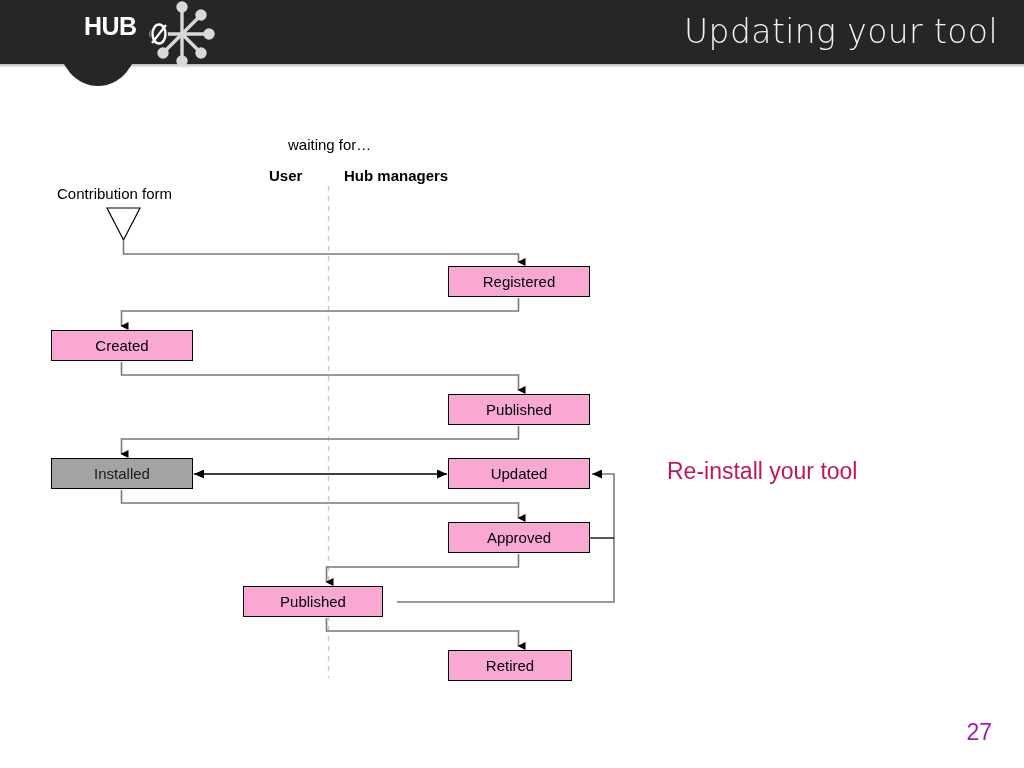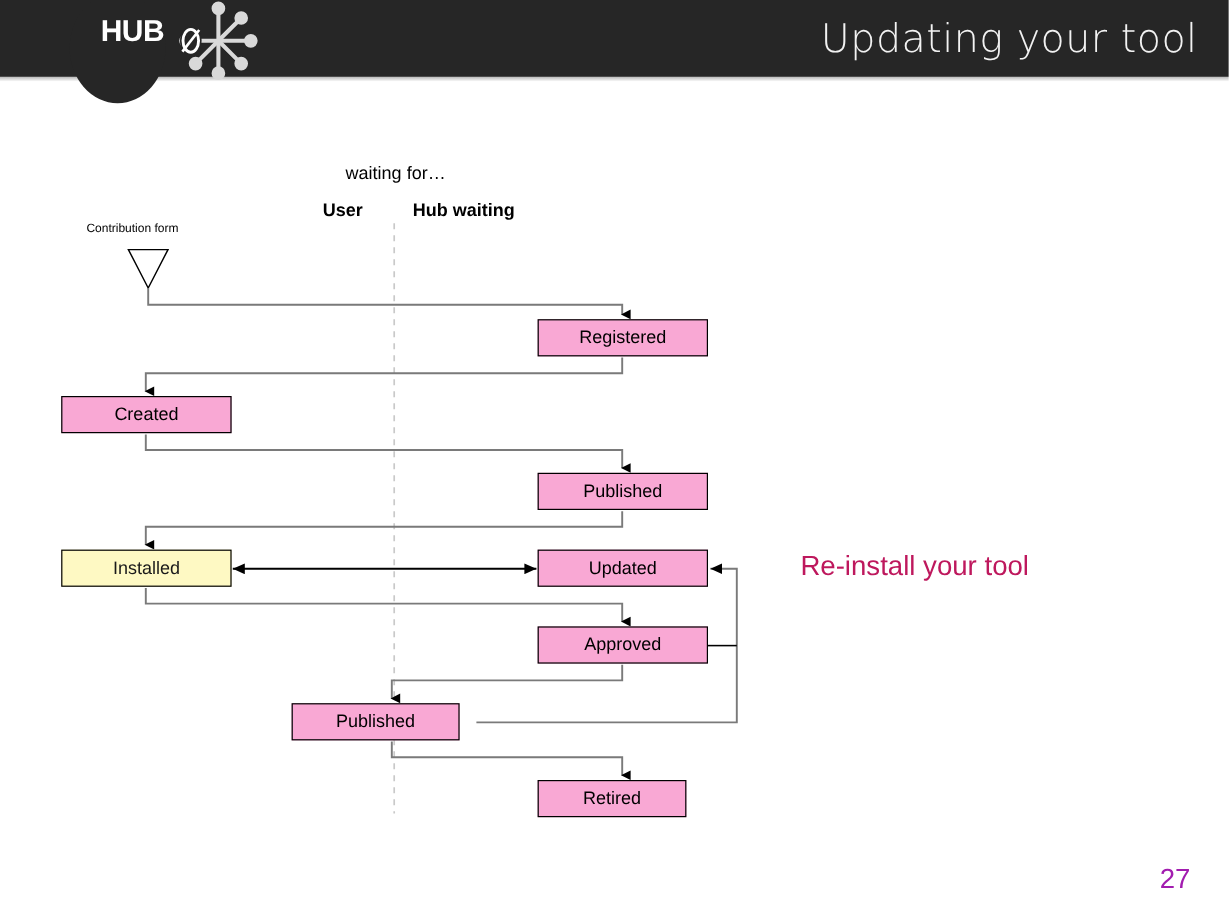--- a/index.html
+++ b/index.html
@@ -96,23 +96,23 @@
     font-weight: bold;
     font-size: 15px;
   }
   #label-lane-hub {
     left: 344px;
     top: 167px;
     font-weight: bold;
     font-size: 15px;
   }
   #label-contribution-form {
-    left: 72px;
+    left: 57px;
     top: 185px;
-    font-size: 10px;
+    font-size: 15px;
   }
   #label-reinstall {
     position: absolute;
     left: 667px;
     top: 458px;
     font-size: 23px;
     font-weight: 400;
     white-space: nowrap;
     font-family: "Liberation Sans", sans-serif;
     color: #be185d;
@@ -127,21 +127,21 @@
     background: #f9a8d4;
     display: flex;
     align-items: center;
     justify-content: center;
     font-family: "Liberation Sans", sans-serif;
     font-size: 15px;
     color: #000;
     height: 31px;
   }
   .state-box.highlight {
-    background: #fef9c3;
+    background: #a3a3a3;
     color: #1a1a1a;
   }
 
   
   #page-number {
     position: absolute;
     right: 32px;
     bottom: 22px;
     font-size: 23px;
     color: #a21caf;
@@ -215,21 +215,21 @@
 
     <path d="M397,602 L614,602 L614,474 L592,474" fill="none" stroke="#7a7a7a" stroke-width="1.6" marker-end="url(#arrowend)"></path>
 
     <path d="M590,538 L614,538" fill="none" stroke="#000" stroke-width="1.3"></path>
 
     <path d="M326.5,618 L326.5,631 L518.5,631 L518.5,646" fill="none" stroke="#7a7a7a" stroke-width="1.6" marker-end="url(#arrowdown)"></path>
   </svg>
 
   <div class="diag-label" id="label-waiting-for">waiting for…</div>
   <div class="diag-label" id="label-lane-user">User</div>
-  <div class="diag-label" id="label-lane-hub">Hub waiting</div>
+  <div class="diag-label" id="label-lane-hub">Hub managers</div>
   <div class="diag-label" id="label-contribution-form">Contribution form</div>
 
   <div class="state-box" style="left:448px;top:266px;width:142px;">Registered</div>
 
   <div class="state-box" style="left:51px;top:330px;width:142px;">Created</div>
 
   <div class="state-box" style="left:448px;top:394px;width:142px;">Published</div>
 
   <div class="state-box highlight" style="left:51px;top:458px;width:142px;">Installed</div>
 

